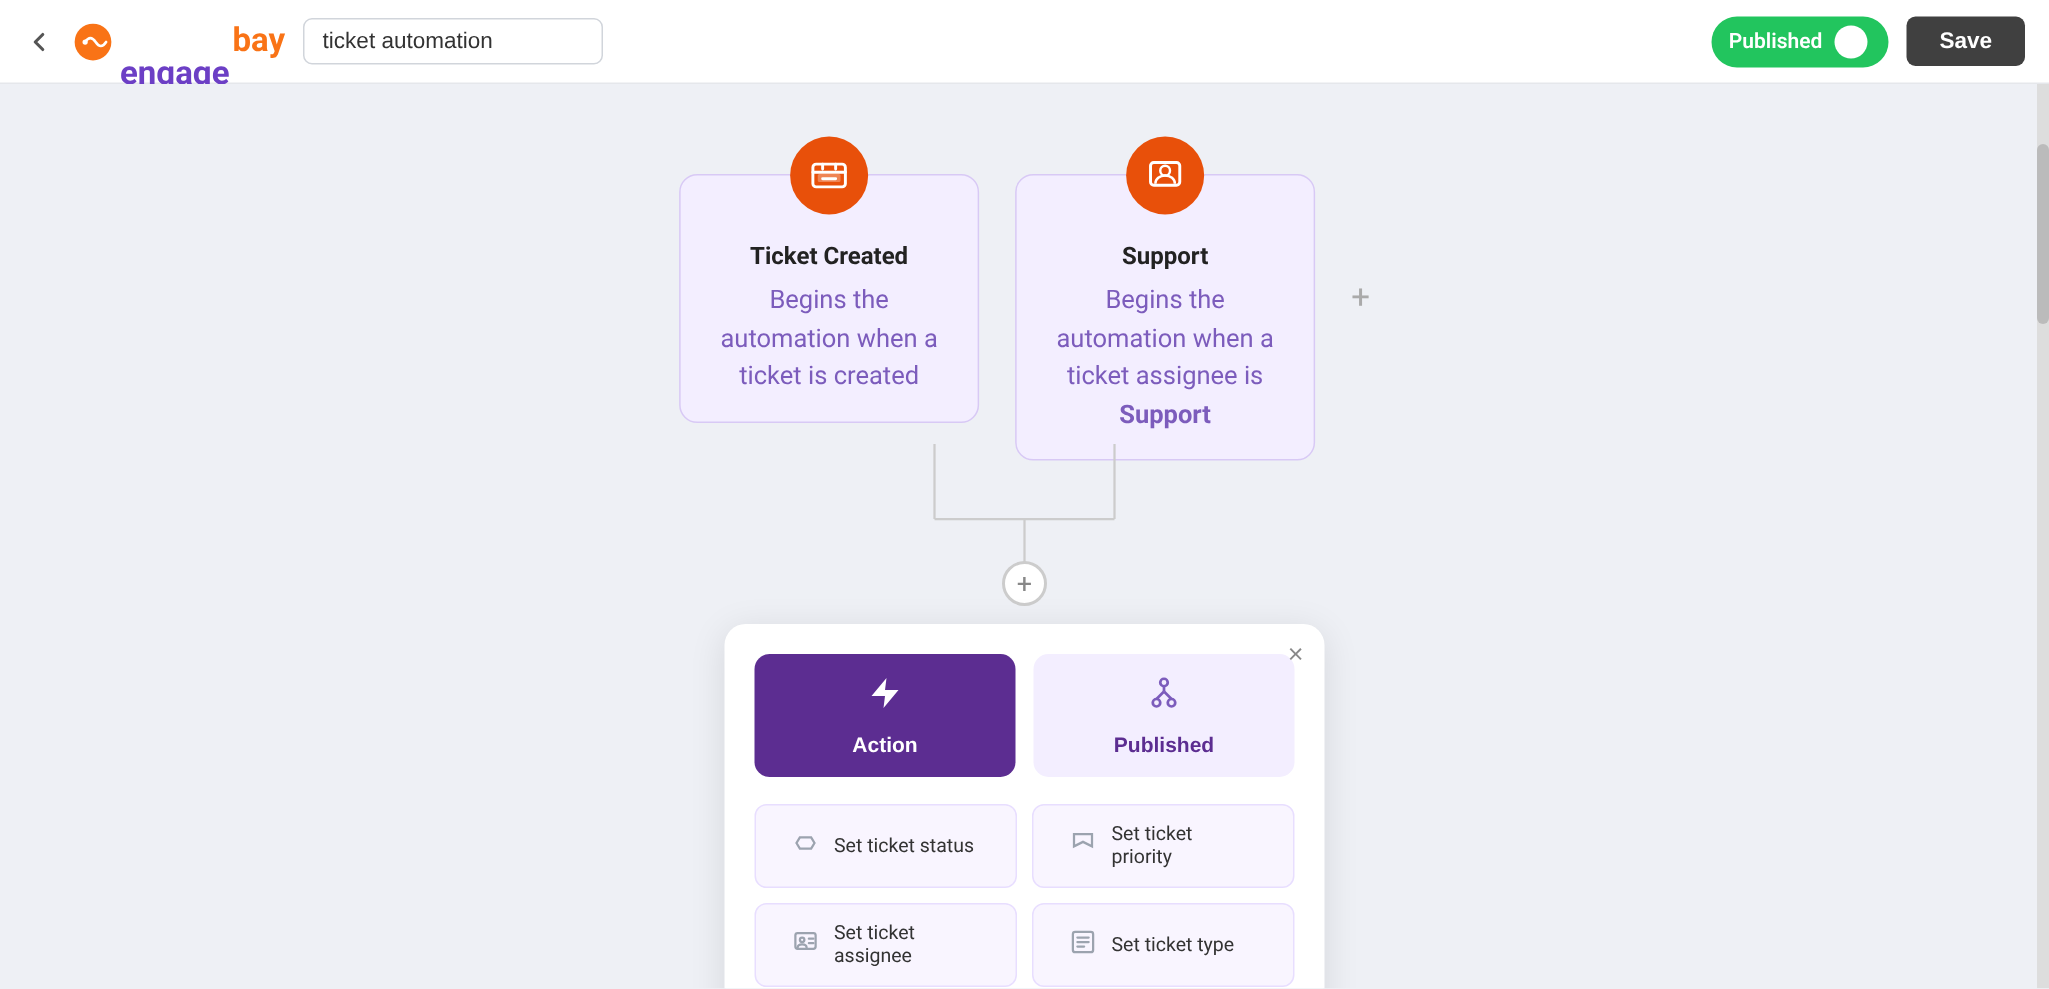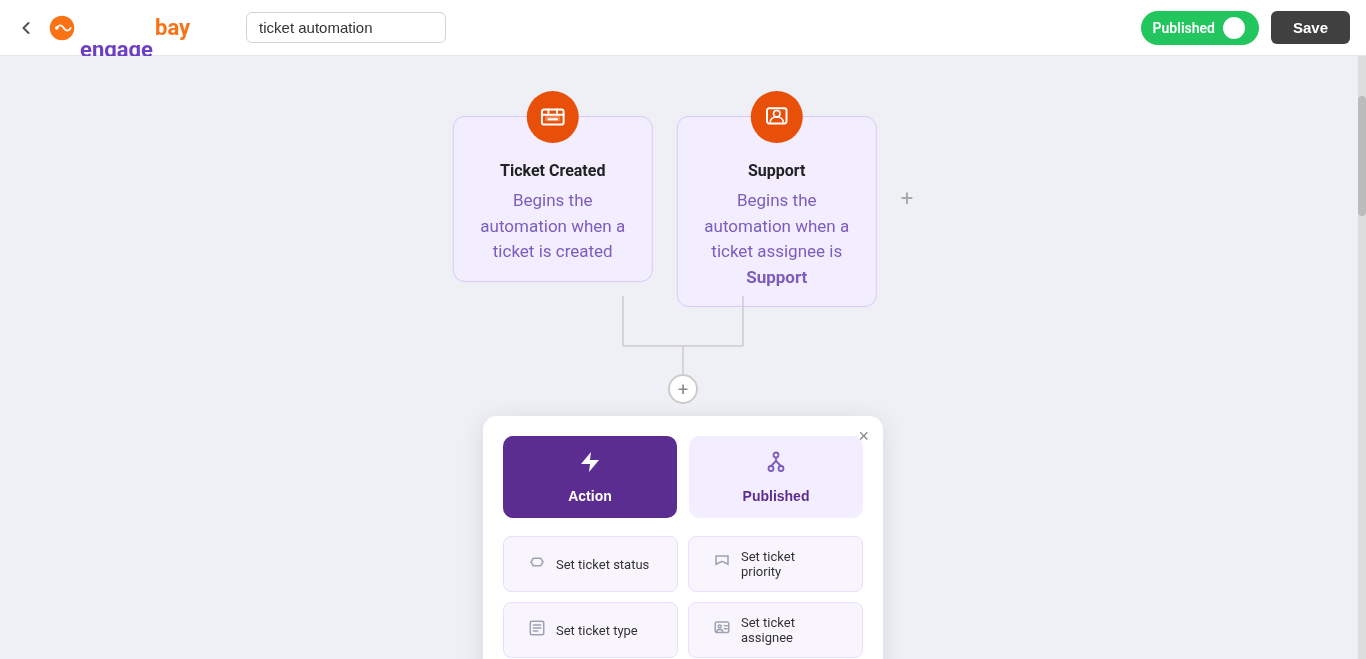--- a/index.html
+++ b/index.html
@@ -46,21 +46,20 @@
       margin-right: 2px;
     }
     .title-input {
       border: 1px solid #d1d5db;
       border-radius: 6px;
       padding: 6px 12px;
       font-size: 15px;
       color: #333;
       width: 200px;
       outline: none;
-      margin-left: 44px;
     }
     .header-spacer { flex: 1; }
     .published-toggle {
       display: flex;
       align-items: center;
       gap: 8px;
       background: #22c55e;
       border-radius: 20px;
       padding: 6px 14px 6px 12px;
       cursor: pointer;
@@ -415,43 +414,43 @@
           <svg width="18" height="18" viewBox="0 0 24 24" fill="none" stroke="#9ca3af" stroke-width="2" stroke-linecap="round">
             <path d="M4 4l16 0 0 11-8-4-8 4z"></path>
           </svg>
         </span>
         <span>Set ticket priority</span>
       </div>
 
       <div class="action-item">
         <span class="action-item-icon">
           <svg width="18" height="18" viewBox="0 0 24 24" fill="none" stroke="#9ca3af" stroke-width="2" stroke-linecap="round">
-            <rect x="3" y="3" width="18" height="18" rx="2"></rect>
-            <line x1="7" y1="8" x2="17" y2="8"></line>
-            <line x1="7" y1="12" x2="17" y2="12"></line>
-            <line x1="7" y1="16" x2="13" y2="16"></line>
-          </svg>
-        </span>
-        <span>Set ticket type</span>
-      </div>
-
-      <div class="action-item">
-        <span class="action-item-icon">
-          <svg width="18" height="18" viewBox="0 0 24 24" fill="none" stroke="#9ca3af" stroke-width="2" stroke-linecap="round">
             <rect x="3" y="4" width="18" height="14" rx="2"></rect>
             <circle cx="9" cy="10" r="2"></circle>
             <path d="M5 17c0-2 2-3 4-3s4 1 4 3"></path>
             <line x1="15" y1="9" x2="19" y2="9"></line>
             <line x1="15" y1="13" x2="19" y2="13"></line>
           </svg>
         </span>
         <span>Set ticket assignee</span>
       </div>
 
       <div class="action-item">
+        <span class="action-item-icon">
+          <svg width="18" height="18" viewBox="0 0 24 24" fill="none" stroke="#9ca3af" stroke-width="2" stroke-linecap="round">
+            <rect x="3" y="3" width="18" height="18" rx="2"></rect>
+            <line x1="7" y1="8" x2="17" y2="8"></line>
+            <line x1="7" y1="12" x2="17" y2="12"></line>
+            <line x1="7" y1="16" x2="13" y2="16"></line>
+          </svg>
+        </span>
+        <span>Set ticket type</span>
+      </div>
+
+      <div class="action-item">
         
         
       </div>
 
       <div class="action-item">
         
         
       </div>
 
     </div>

